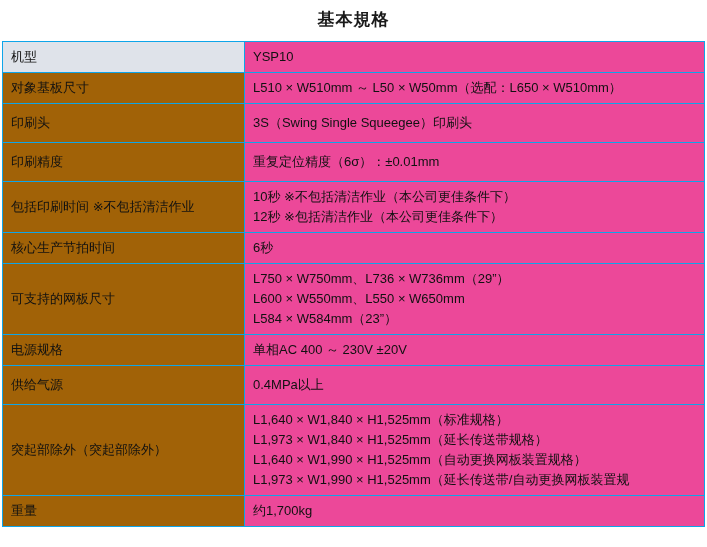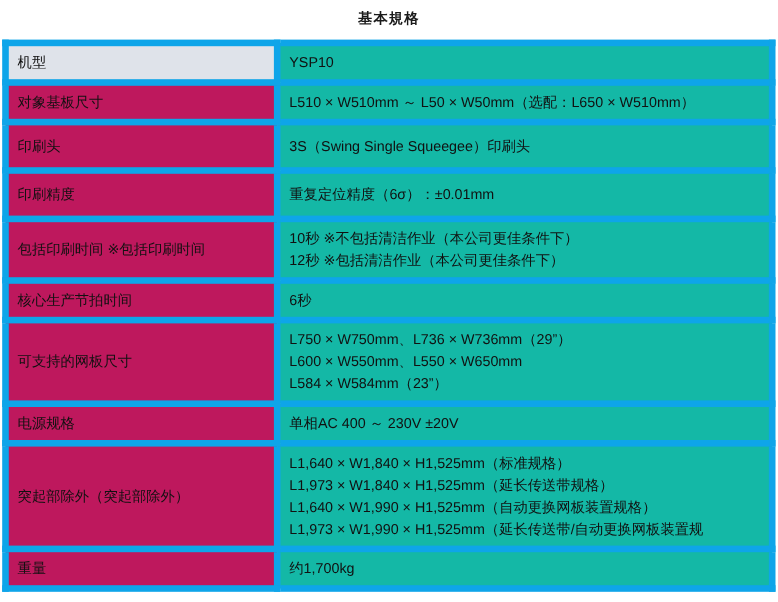--- a/index.html
+++ b/index.html
@@ -15,48 +15,48 @@
     overflow: hidden;
   }
   .page {
     position: relative;
     width: 707px;
     height: 547px;
     box-sizing: border-box;
   }
   .title {
     text-align: center;
-    font-size: 13px;
+    font-size: 17px;
     font-weight: bold;
     color: #1a1a1a;
     padding-top: 8px;
     padding-bottom: 10px;
     letter-spacing: 1px;
   }
   table.spec {
     border-collapse: collapse;
     width: 703px;
     margin-left: 2px;
     table-layout: fixed;
   }
   table.spec td {
-    border: 6px solid #0ea5e9;
+    border: 1px solid #0ea5e9;
     font-size: 13px;
     line-height: 20px;
     padding: 5px 8px;
     vertical-align: middle;
     word-break: break-all;
   }
   td.label {
     width: 225px;
-    background: #be185d;
+    background: #a16207;
     color: #111111;
   }
   td.value {
-    background: #14b8a6;
+    background: #ec4899;
     color: #111111;
   }
   td.value .ln {
     display: block;
     white-space: nowrap;
     overflow: hidden;
   }
   tr.head td.label,
   tr.head td.value {
     font-weight: normal;
@@ -102,21 +102,21 @@
       <tr class="tall">
         <td class="label">印刷精度</td>
         <td class="value">
           <span class="ln">重复定位精度（6σ）：±0.01mm</span>
         </td>
       </tr>
 
       <tr>
         <td class="label">
           <span class="ln">包括印刷时间</span>
-          <span class="ln">※包括印刷时间</span>
+          <span class="ln">※不包括清洁作业</span>
         </td>
         <td class="value">
           <span class="ln">10秒 ※不包括清洁作业（本公司更佳条件下）</span>
           <span class="ln">12秒 ※包括清洁作业（本公司更佳条件下）</span>
         </td>
       </tr>
 
       <tr>
         <td class="label">核心生产节拍时间</td>
         <td class="value">
@@ -133,20 +133,26 @@
         </td>
       </tr>
 
       <tr>
         <td class="label">电源规格</td>
         <td class="value">
           <span class="ln">单相AC 400 ～ 230V ±20V</span>
         </td>
       </tr>
 
+      <tr class="tall">
+        <td class="label">供给气源</td>
+        <td class="value">
+          <span class="ln">0.4MPa以上</span>
+        </td>
+      </tr>
 
       <tr>
         <td class="label">突起部除外（突起部除外）</td>
         <td class="value">
           <span class="ln">L1,640 × W1,840 × H1,525mm（标准规格）</span>
           <span class="ln">L1,973 × W1,840 × H1,525mm（延长传送带规格）</span>
           <span class="ln">L1,640 × W1,990 × H1,525mm（自动更换网板装置规格）</span>
           <span class="ln">L1,973 × W1,990 × H1,525mm（延长传送带/自动更换网板装置规</span>
         </td>
       </tr>

